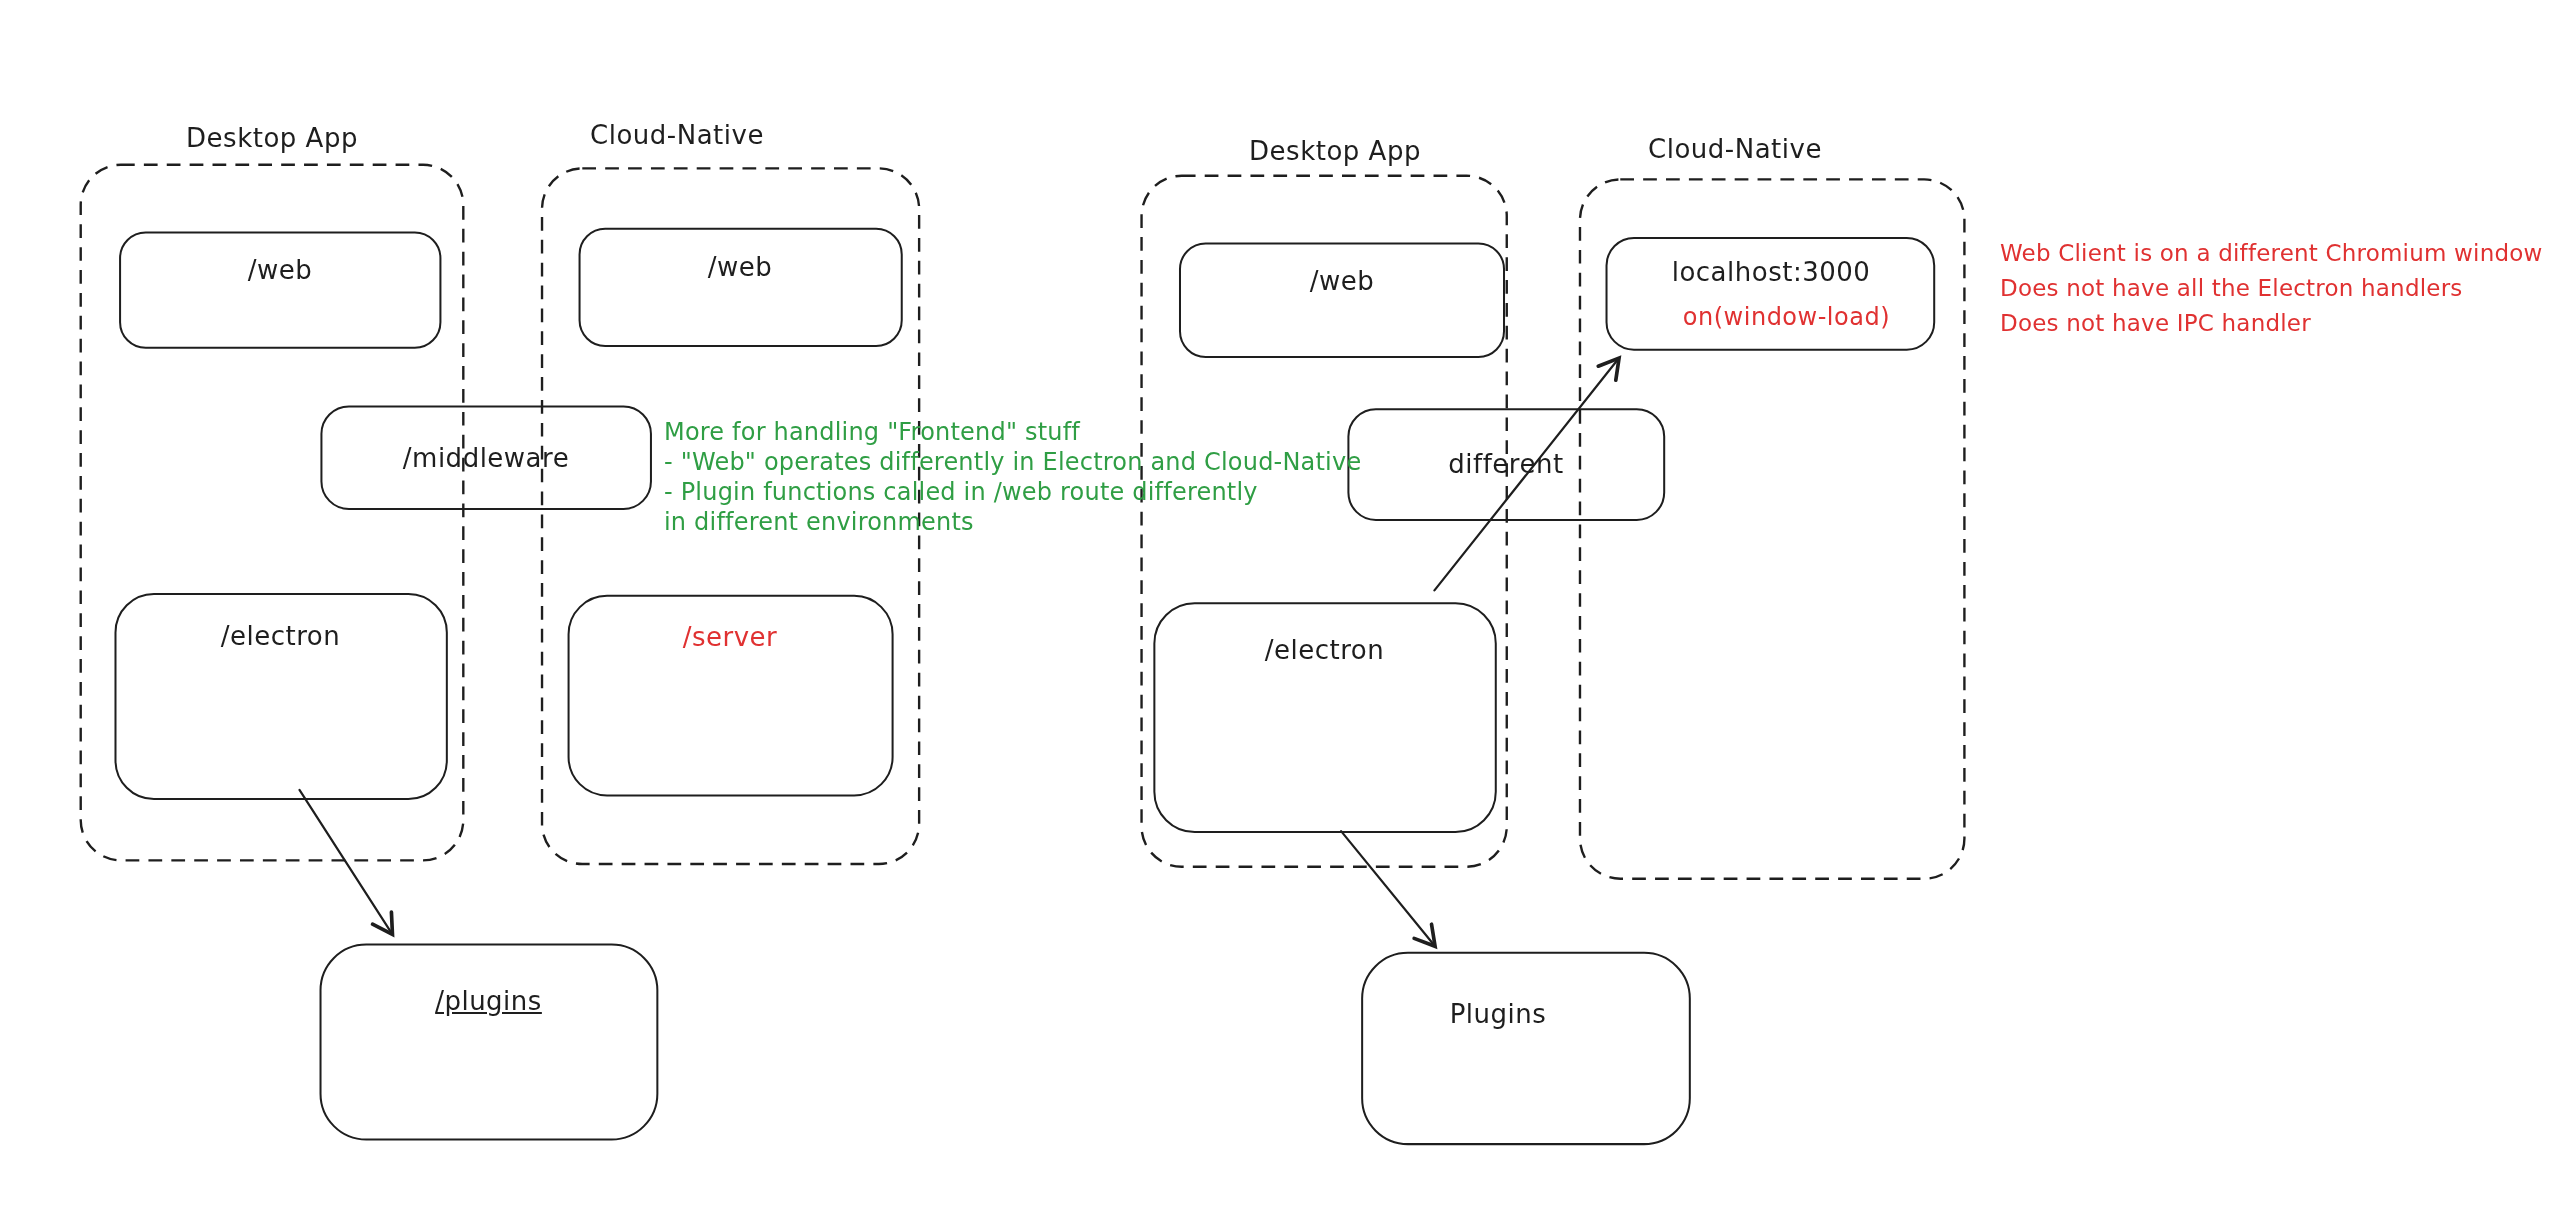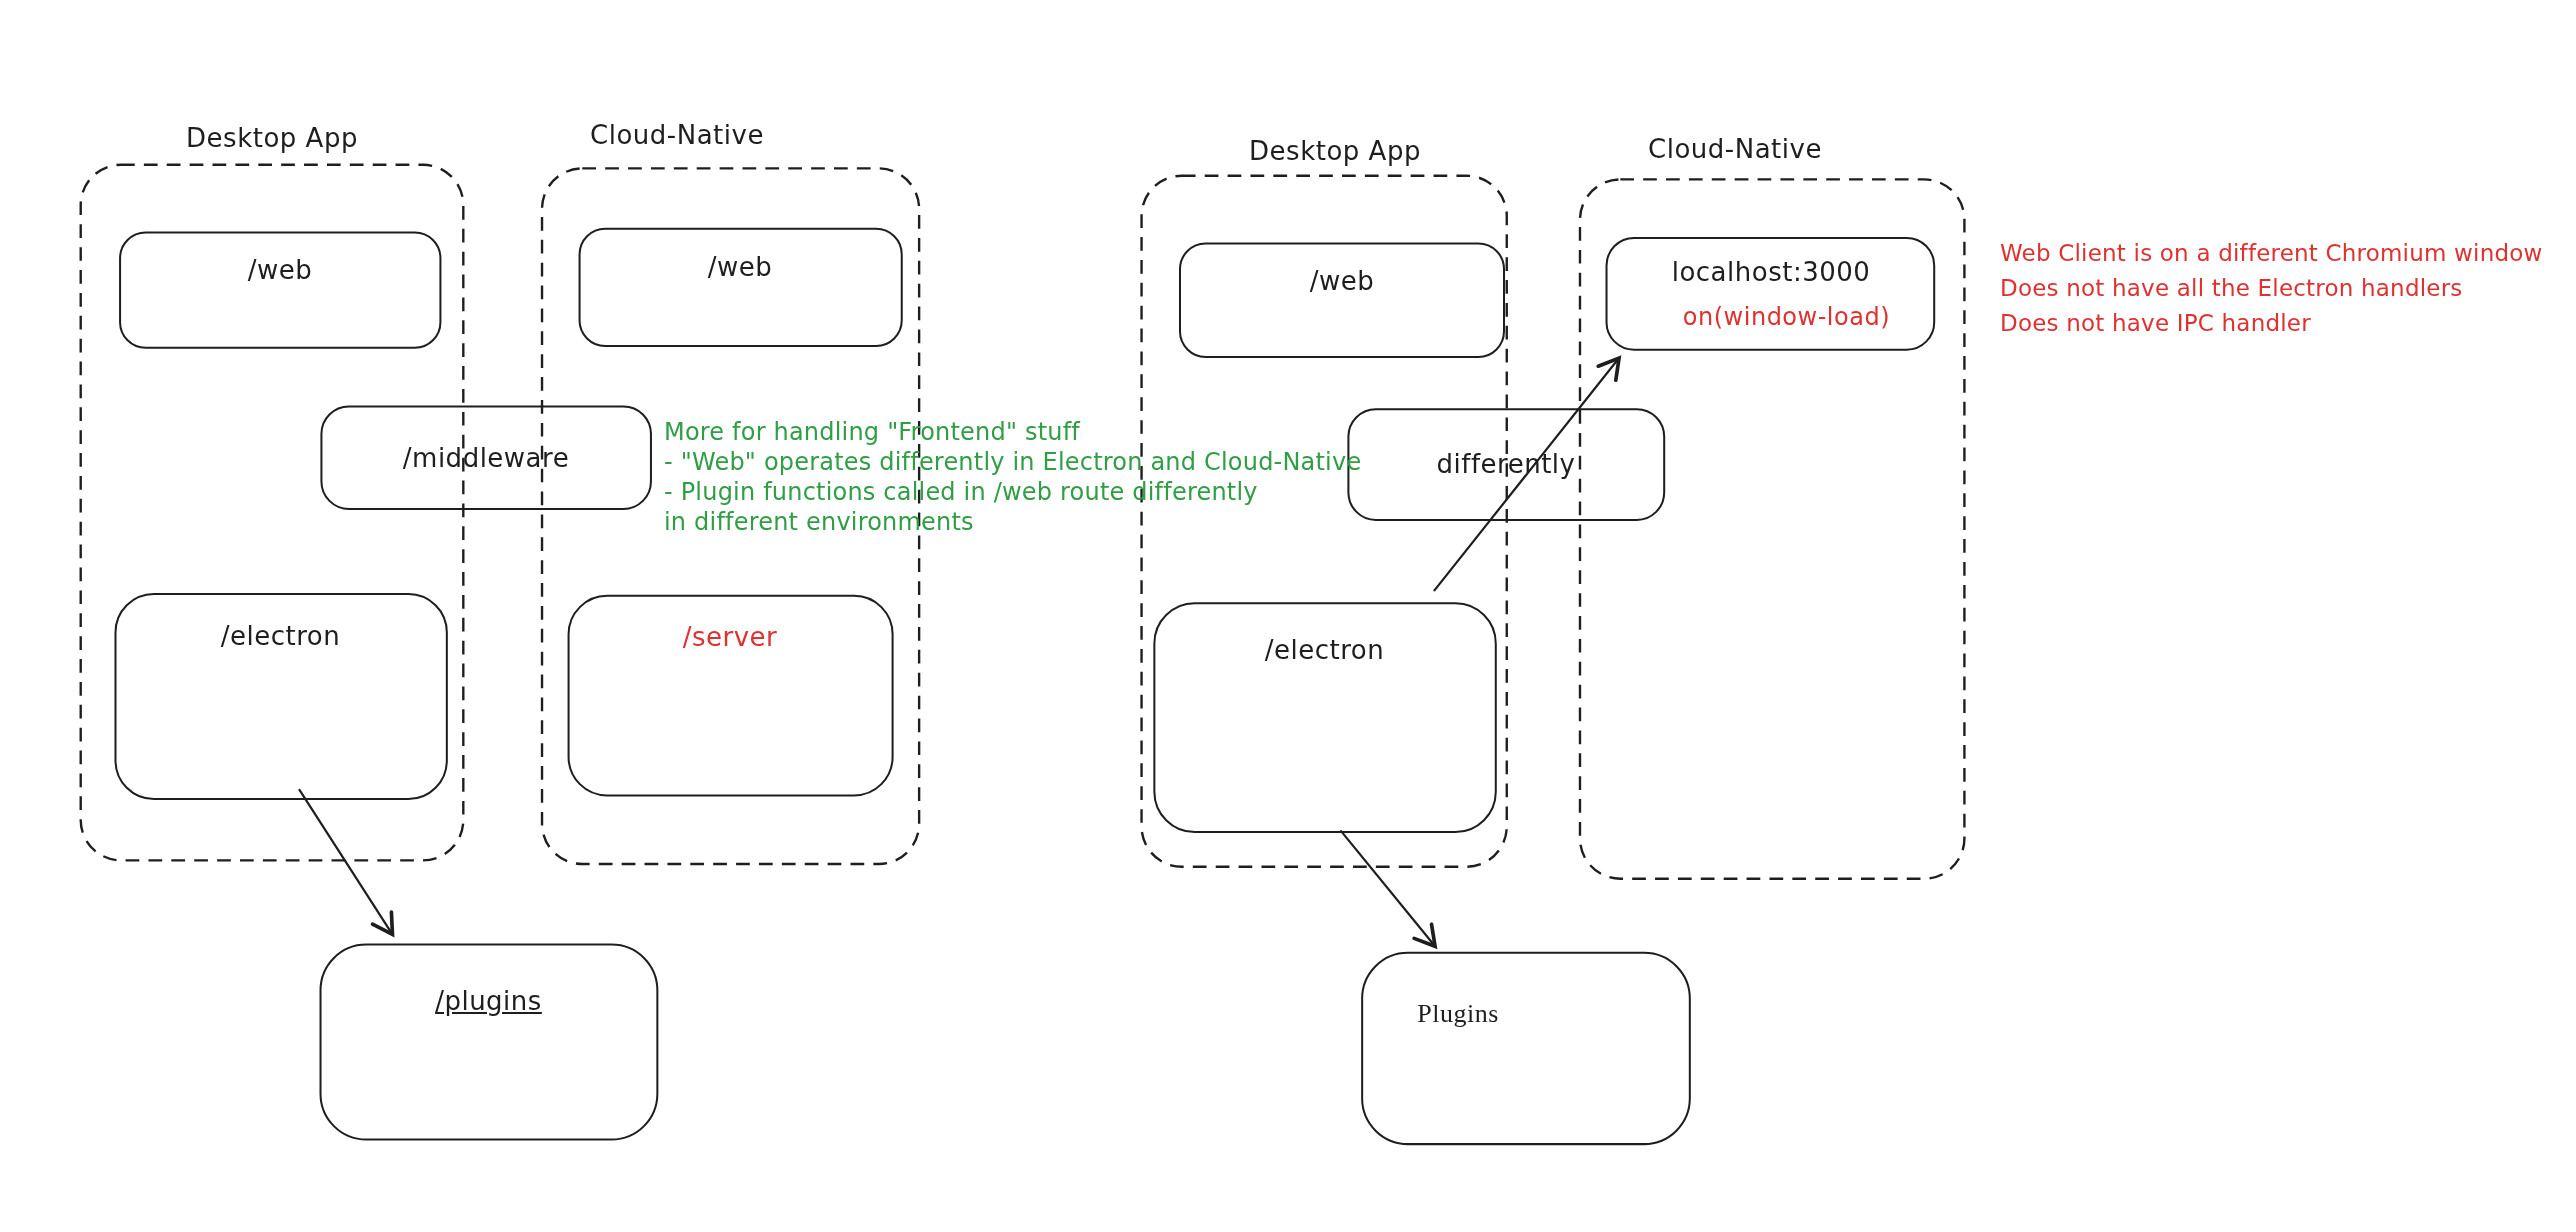--- a/index.html
+++ b/index.html
@@ -112,25 +112,25 @@
   <div class="lbl centered" style="left:1335px; top:137px;">Desktop App</div>
 
   <div class="lbl centered" style="left:1735px; top:135px;">Cloud-Native</div>
 
   <div class="boxlabel" style="left:1180px; top:267px; width:324px;">/web</div>
 
   <div class="boxlabel" style="left:1607px; top:258px; width:328px;">localhost:3000</div>
 
   <div class="boxlabel red-text align-right" style="left:1607px; top:304px; width:328px; font-size:24px;">on(window-load)</div>
 
-  <div class="boxlabel" style="left:1348px; top:450px; width:316px;">differently</div>
+  <div class="boxlabel" style="left:1348px; top:450px; width:316px;">different</div>
 
   <div class="boxlabel" style="left:1154px; top:636px; width:341px;">/electron</div>
 
-  <div class="boxlabel" style="left:1322px; top:1000px; width:272px;font-family:Liberation Serif, serif;">Plugins</div>
+  <div class="boxlabel" style="left:1362px; top:1000px; width:272px;">Plugins</div>
 
   <div class="note note-red" style="left:2000px; top:236px;">
     <div class="line">Web Client is on a different Chromium window</div>
     <div class="line">Does not have all the Electron handlers</div>
     <div class="line">Does not have IPC handler</div>
   </div>
 
 </div>
 
 

